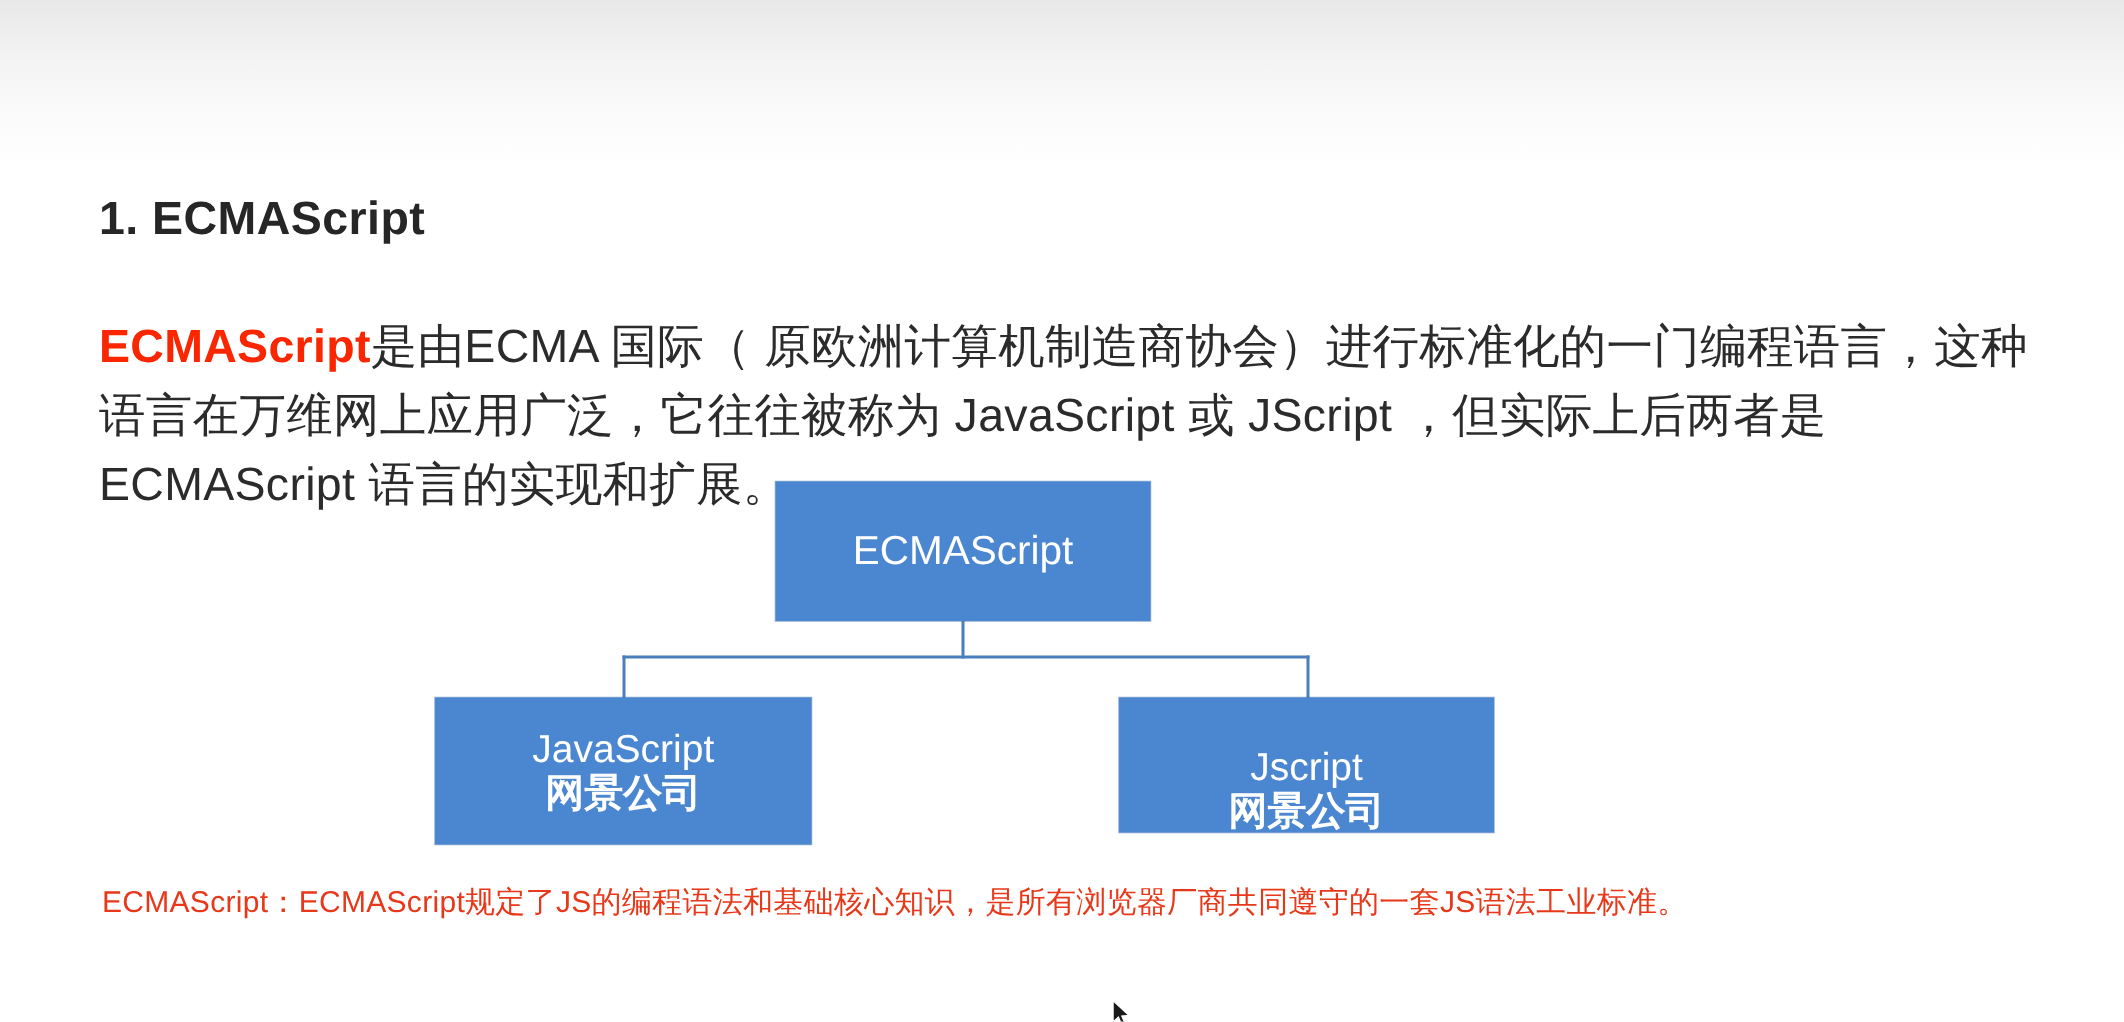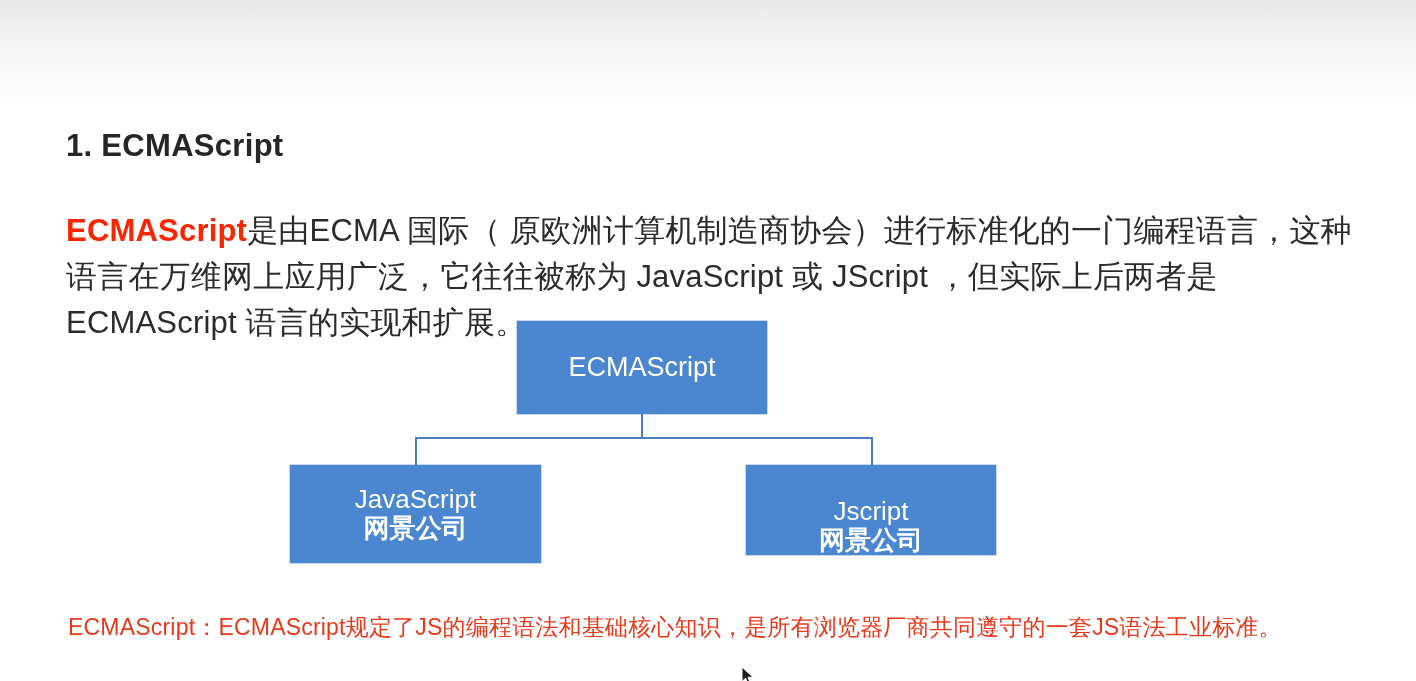--- a/index.html
+++ b/index.html
@@ -110,22 +110,22 @@
     background: #4a7fbd;
   }
   #conn-vert-top   { left: 641px; top: 414px; width: 2px; height: 25px; }
   #conn-horizontal { left: 415px; top: 437px; width: 458px; height: 2px; }
   #conn-vert-left  { left: 415px; top: 437px; width: 2px; height: 29px; }
   #conn-vert-right { left: 871px; top: 437px; width: 2px; height: 29px; }
 
   #footnote {
     position: absolute;
     left: 68px;
-    top: 612px;
-    font-size: 23px;
+    top: 588px;
+    font-size: 20px;
     color: #e8381a;
     letter-spacing: 0.2px;
     white-space: nowrap;
   }
 
   #cursor {
     position: absolute;
     left: 741px;
     top: 666px;
     width: 14px;

